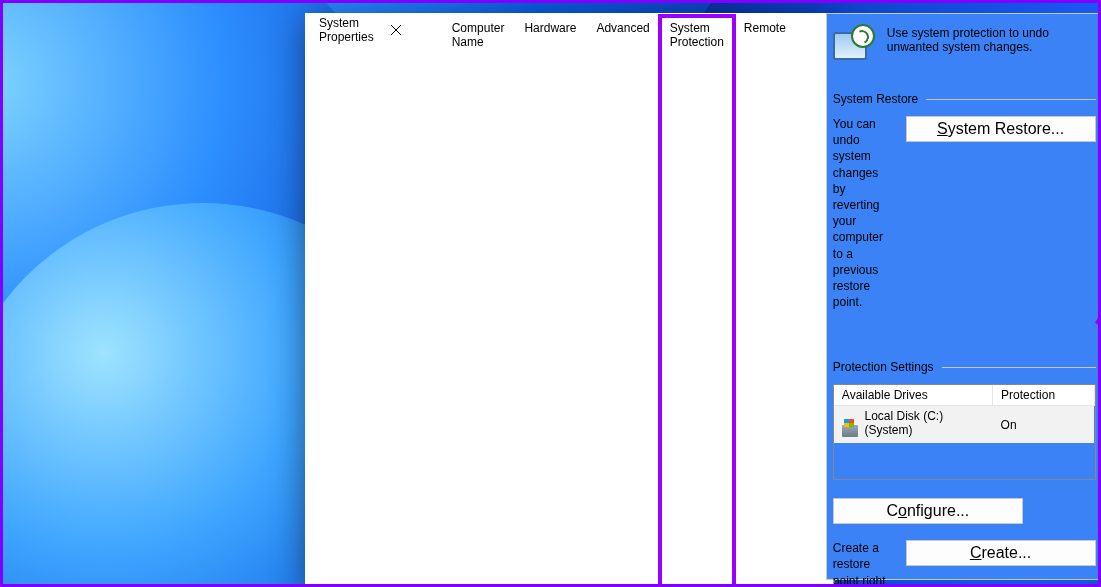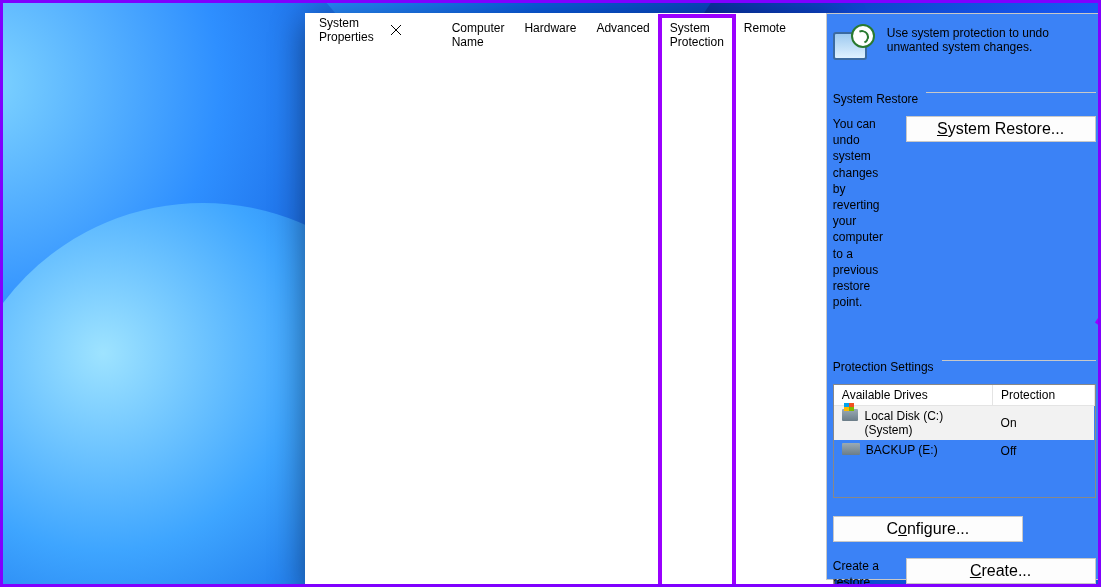--- a/index.html
+++ b/index.html
@@ -17,32 +17,32 @@
 .tabs{display:flex;padding:2px 16px 0 16px;border-bottom:1px solid transparent}
 .tab{padding:4px 9px 5px 9px;font-size:12px;border:1px solid transparent;cursor:pointer;position:relative;top:1px}
 .tab.sel{border:1px solid #c8c8c8;border-bottom:1px solid #fff;background:#fff}
 .tab.hl{outline:4px solid #9a00ff;outline-offset:-2px}
 .panel{flex:1;border:1px solid #c8c8c8;margin:0 14px 8px 14px;padding:12px 18px 0 6px;background:#3b82f6;position:relative}
 .introrow{display:flex;align-items:flex-start;gap:14px;margin-bottom:26px}
 .sysicon{width:40px;height:40px;flex:none;position:relative}
 .sysicon .mon{position:absolute;left:0;top:6px;width:30px;height:24px;border:2px solid #3b6aa0;border-radius:3px;background:linear-gradient(#9ecaf0,#dff1ff)}
 .sysicon .clk{position:absolute;right:-2px;top:-2px;width:20px;height:20px;border-radius:50%;background:#fff;border:2px solid #2a7a30}
 .sysicon .arr{position:absolute;right:4px;top:4px;width:10px;height:10px;border:2px solid #2a7a30;border-radius:50%;border-left-color:transparent;border-bottom-color:transparent;transform:rotate(20deg)}
-.grouplabel{font-size:12px;display:flex;gap:8px;margin:6px 0 10px 0}
+.grouplabel{font-size:12px;display:flex;align-items:center;gap:8px;margin:6px 0 10px 0}
 .grouplabel .line{flex:1;height:1px;background:#c8c8c8}
 .row{display:flex;align-items:flex-start;gap:20px;margin-bottom:16px}
 .row .txt{flex:1;font-size:12px;line-height:1.35}
 .btn{min-width:190px;height:26px;border:1px solid #c8c8c8;background:#fdfdfd;font-size:16px;font-family:inherit;cursor:pointer;padding:0 14px}
 .u{text-decoration:underline}
 .tblwrap{border:1px solid #888;margin-bottom:18px}
 .tbl{width:100%;border-collapse:collapse;font-size:12px}
 .tbl th{text-align:left;font-weight:400;padding:3px 8px;border-bottom:1px solid #e4e4e4;border-right:1px solid #e4e4e4;background:#fff}
 .tbl td{padding:3px 8px}
 .tbl tr.sel td{background:#f2f2f2}
-.drv{display:inline-flex;align-items:flex-start;gap:6px}
+.drv{display:inline-flex;align-items:flex-end;gap:6px}
 .drvicon{width:18px;height:12px;background:linear-gradient(#9aaab5,#6b7d88);border-radius:1px;position:relative}
 .drvicon.win::before{content:"";position:absolute;left:2px;top:-6px;width:10px;height:8px;background:conic-gradient(#f25022 0 25%,#7fba00 25% 50%,#ffb900 50% 75%,#00a4ef 75% 100%)}
 .tblpad{height:30px}
 .bottombar{height:44px;display:flex;justify-content:flex-end;align-items:center;gap:8px;padding:0 16px}
 .bottombar .btn{min-width:92px;height:26px}
 .bottombar .btn.ok{border:1px solid #0067c0}
 .bottombar .btn[disabled]{color:#6d28d9;cursor:default}
 
 .arrow{position:absolute;pointer-events:none;z-index:50}
 .arrow svg{overflow:visible}
@@ -111,27 +111,20 @@
           </thead>
         <tbody>
           <tr class="sel">
             <td><span class="drv">
                   <span class="drvicon win"></span>
                   <span>Local Disk (C:) (System)</span>
                 </span></td>
             <td>On</td>
           </tr>
           <tr>
-            <td><span class="drv">
-                  <span class="drvicon"></span>
-                  <span>BACKUP (E:)</span>
-                </span></td>
-            <td>Off</td>
-          </tr>
-          <tr>
               <td class="tblpad" colspan="2"></td>
             </tr>
         </tbody>
       </table>
     </div>
 
     <div class="row">
       <button class="btn"><span>C</span><span class="u">o</span><span>nfigure...</span></button>
     </div>
     <div class="row">

